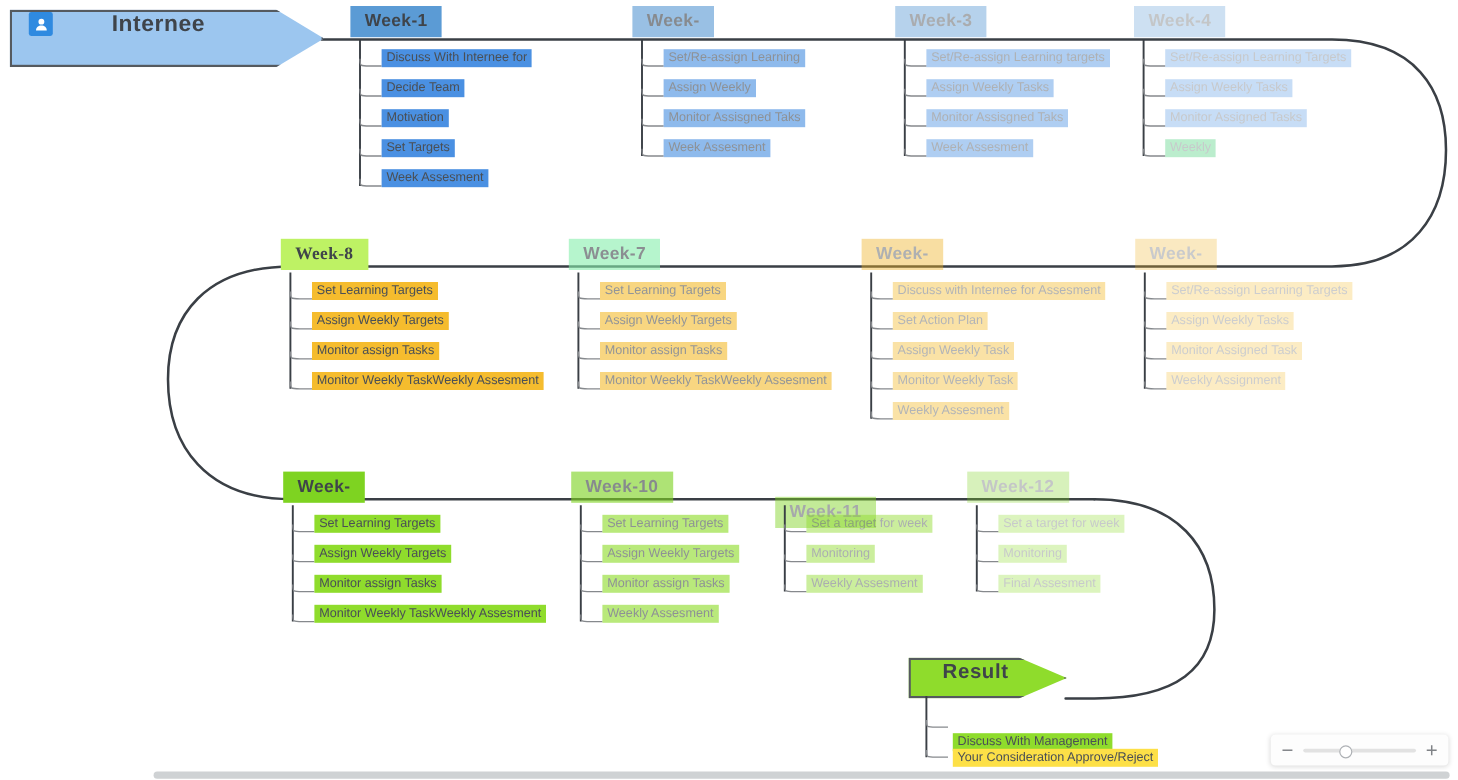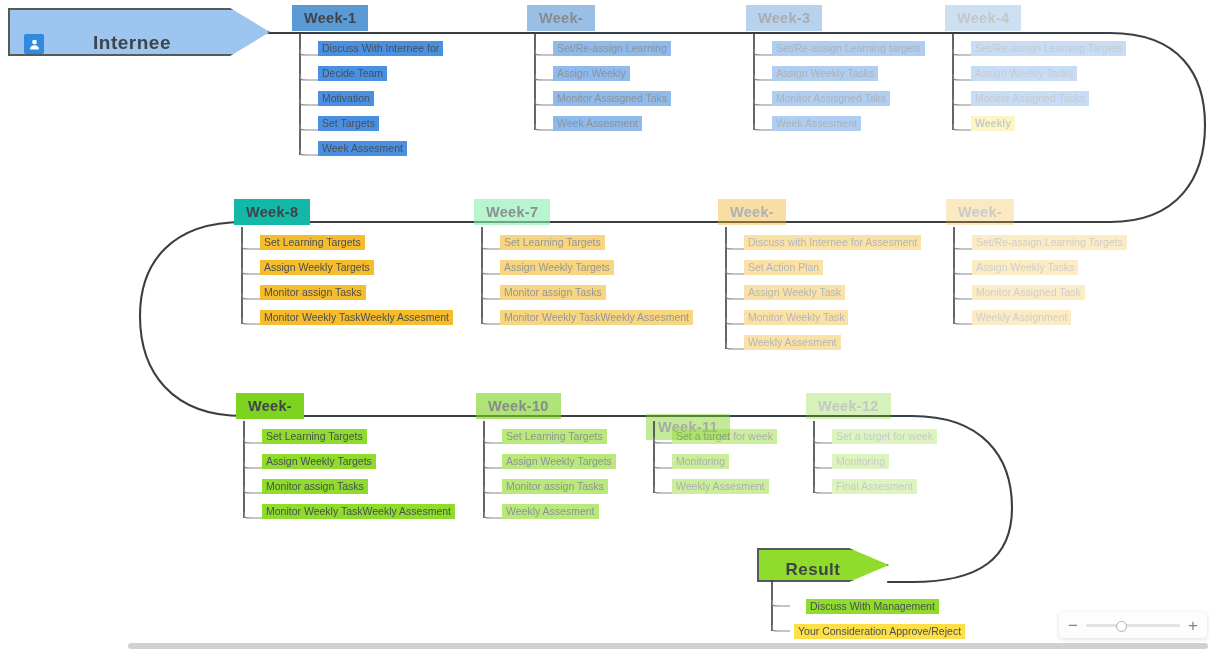--- a/index.html
+++ b/index.html
@@ -16,21 +16,21 @@
   }
   svg.spine {
     position: absolute; left: 0; top: 0;
     width: 1215px; height: 650px;
     pointer-events: none;
   }
 
   
   .banner {
     position: absolute;
-    display: flex; align-items: flex-end;
+    display: flex; align-items: flex-start;
     box-sizing: border-box;
     border: 2px solid #555a5f;
     clip-path: polygon(0 0, calc(100% - 40px) 0, 100% 50%, calc(100% - 40px) 100%, 0 100%);
     padding-left: 14px;
   }
   .banner .b-icon {
     width: 20px; height: 20px;
     display: flex; align-items: center; justify-content: center;
     border-radius: 2px;
     flex: 0 0 auto;
@@ -261,26 +261,26 @@
           <div class="leaf" style="position: absolute; left: 0px; top: -6px;">
             <span class="leaf-label" style="background: rgb(74, 144, 226); opacity: 0.3;">Set/Re-assign Learning Targets</span>
           </div>
           <div class="leaf" style="position: absolute; left: 0px; top: 19px;">
             <span class="leaf-label" style="background: rgb(74, 144, 226); opacity: 0.3;">Assign Weekly Tasks</span>
           </div>
           <div class="leaf" style="position: absolute; left: 0px; top: 44px;">
             <span class="leaf-label" style="background: rgb(74, 144, 226); opacity: 0.3;">Monitor Assigned Tasks</span>
           </div>
           <div class="leaf" style="position: absolute; left: 0px; top: 69px;">
-            <span class="leaf-label" style="background: #fde047; opacity: 0.3; font-weight: bold;">Weekly</span>
+            <span class="leaf-label" style="background: #22c55e; opacity: 0.3;">Weekly</span>
           </div>
         </div>
       </div>
       <div class="week" style="left: 234px; top: 199px;">
-        <div class="week-head" style="background: #14b8a6; opacity: 1;">Week-8</div>
+        <div class="week-head" style="background: #bef264; opacity: 1; font-family: Liberation Serif, serif;">Week-8</div>
         <svg width="30" height="107" style="position: absolute; left: 4px; top: 26px;">
           <path d="M 4,2 L 4,99" stroke="#3a3f45" stroke-width="1.6" fill="none"></path>
           <path d="M 4,18 C 4,24 4,24 12,24 L 22,24" stroke="#86898d" stroke-width="1.1" fill="none"></path>
           <path d="M 4,43 C 4,49 4,49 12,49 L 22,49" stroke="#86898d" stroke-width="1.1" fill="none"></path>
           <path d="M 4,68 C 4,74 4,74 12,74 L 22,74" stroke="#86898d" stroke-width="1.1" fill="none"></path>
           <path d="M 4,93 C 4,99 4,99 12,99 L 22,99" stroke="#86898d" stroke-width="1.1" fill="none"></path>
         </svg>
         <div class="week-body" style="left: 26px; top: 43px;">
           <div class="leaf" style="position: absolute; left: 0px; top: -6px;">
             <span class="leaf-label" style="background: rgb(245, 188, 46); opacity: 1;">Set Learning Targets</span>
@@ -460,21 +460,21 @@
           </div>
         </div>
       </div>
       <div class="week" style="left: 764px; top: 580px;">
         <svg width="30" height="70" style="position: absolute; left: 4px; top: 0px;">
           <path d="M 4,0 L 4,51" stroke="#3a3f45" stroke-width="1.6" fill="none"></path>
           <path d="M 4,20 C 4,26 4,26 12,26 L 22,26" stroke="#86898d" stroke-width="1.1" fill="none"></path>
           <path d="M 4,45 C 4,51 4,51 12,51 L 22,51" stroke="#86898d" stroke-width="1.1" fill="none"></path>
         </svg>
         <div style="position: absolute; left: 30px; top: 20px;">
-          <div class="leaf" style="position: absolute; left: 0px; top: 0px; margin-left: 12px;">
+          <div class="leaf" style="position: absolute; left: 0px; top: 12px;">
             <span class="leaf-label" style="background: rgb(143, 220, 44);">Discuss With Management</span>
           </div>
           <div class="leaf" style="position: absolute; left: 0px; top: 25px;">
             <span class="leaf-label" style="background: #fde047;">Your Consideration Approve/Reject</span>
           </div>
         </div>
       </div>
     </div>
 
   <div class="zoom-ctl">

